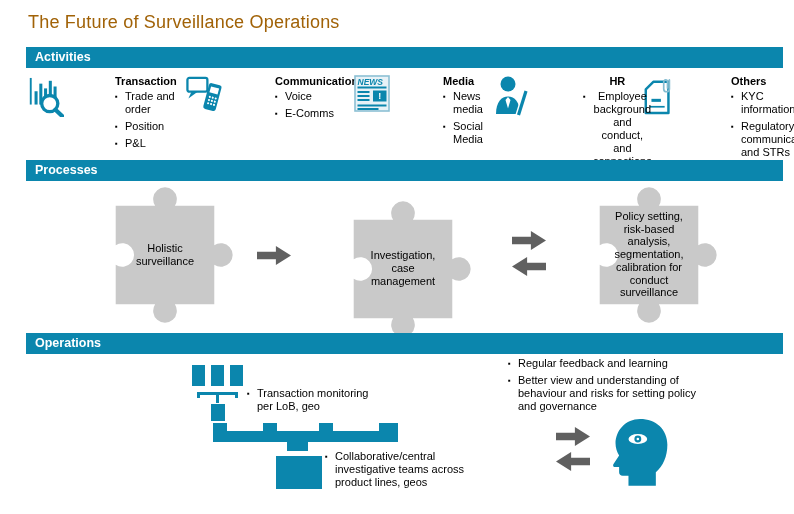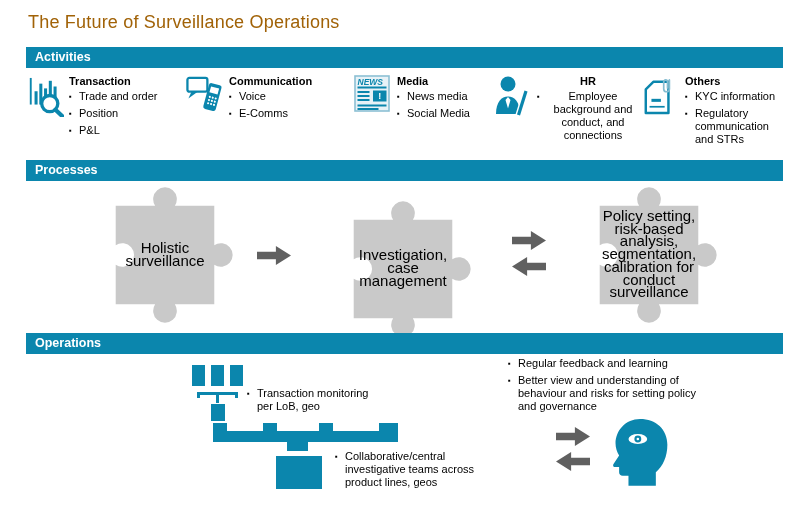--- a/index.html
+++ b/index.html
@@ -11,35 +11,35 @@
 
   .bar{position:absolute;left:26px;width:757px;height:21px;background:#0b86ad;
        color:#fff;font-weight:bold;font-size:12.5px;line-height:21px;
        padding-left:9px;box-sizing:border-box;}
   .bar-activities{top:47px;}
   .bar-processes{top:160px;}
   .bar-operations{top:333px;}
 
   
   .act-row{position:absolute;left:26px;top:74px;width:757px;display:flex;}
-  .act-col{display:flex;flex:none;}
+  .act-col{display:flex;flex:none;gap:46px;}
   .c1{width:160px;}.c2{width:168px;}.c3{width:140px;}.c4{width:148px;text-align:center;}.c5{width:141px;}
   .act-icon{width:38px;flex:none;padding-top:1px;}
   .act-text{padding-left:5px;}
   .act-title{font-size:11px;font-weight:bold;margin:1px 0 3px 0;}
   ul.bullets{list-style:none;margin:0;padding:0;font-size:11px;line-height:13px;}
   ul.bullets li{padding-left:10px;position:relative;margin-bottom:4px;}
   ul.bullets li::before{content:"▪";position:absolute;left:0;top:0;font-size:8px;}
 
   
   .puzzle{position:absolute;width:138px;height:138px;}
   .puzzle svg{position:absolute;left:0;top:0;}
   .ptext{position:absolute;left:29px;top:21px;width:80px;height:95px;display:flex;
          align-items:center;justify-content:center;text-align:center;
-         font-size:15px;line-height:12.8px;}
+         font-size:11px;line-height:12.8px;}
   .p1{left:96px;top:186px;}
   .p2{left:334px;top:200px;}
   .p3{left:580px;top:186px;}
   .barrow{position:absolute;}
   .barrow svg{display:block;}
   .a1{left:257px;top:246px;}
   .a2{left:512px;top:231px;}
   .a3{left:512px;top:257px;transform:scaleX(-1);}
 
   
@@ -54,21 +54,21 @@
   .op-r4{left:211px;top:404px;width:14px;height:17px;}
   .op-combbase{left:213px;top:431px;width:185px;height:11px;}
   .op-t1{left:213px;top:423px;width:14px;height:8px;}
   .op-t2{left:263px;top:423px;width:14px;height:8px;}
   .op-t3{left:319px;top:423px;width:14px;height:8px;}
   .op-t4{left:379px;top:423px;width:19px;height:19px;}
   .op-tdown{left:287px;top:442px;width:21px;height:9px;}
   .op-square{left:276px;top:456px;width:46px;height:33px;}
 
   .op-b1{position:absolute;left:247px;top:387px;width:135px;}
-  .op-b2{position:absolute;left:335px;top:450px;width:160px;}
+  .op-b2{position:absolute;left:325px;top:450px;width:160px;}
   .op-right{position:absolute;left:508px;top:357px;width:200px;}
   .op-right li{margin-bottom:4px;}
 
   .op-arrow-right{left:556px;top:427px;}
   .op-arrow-left{left:556px;top:452px;transform:scaleX(-1);}
   .op-head{position:absolute;left:604px;top:414px;}
 </style>
 </head>
 <body>
 

